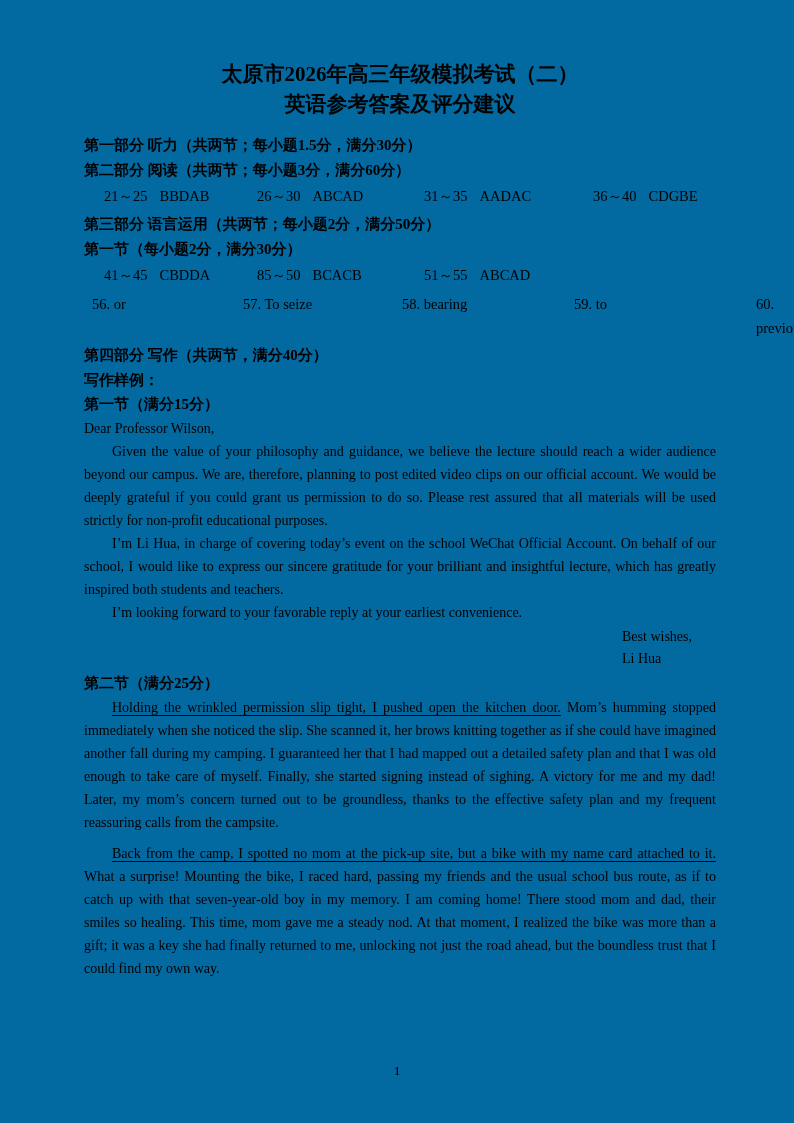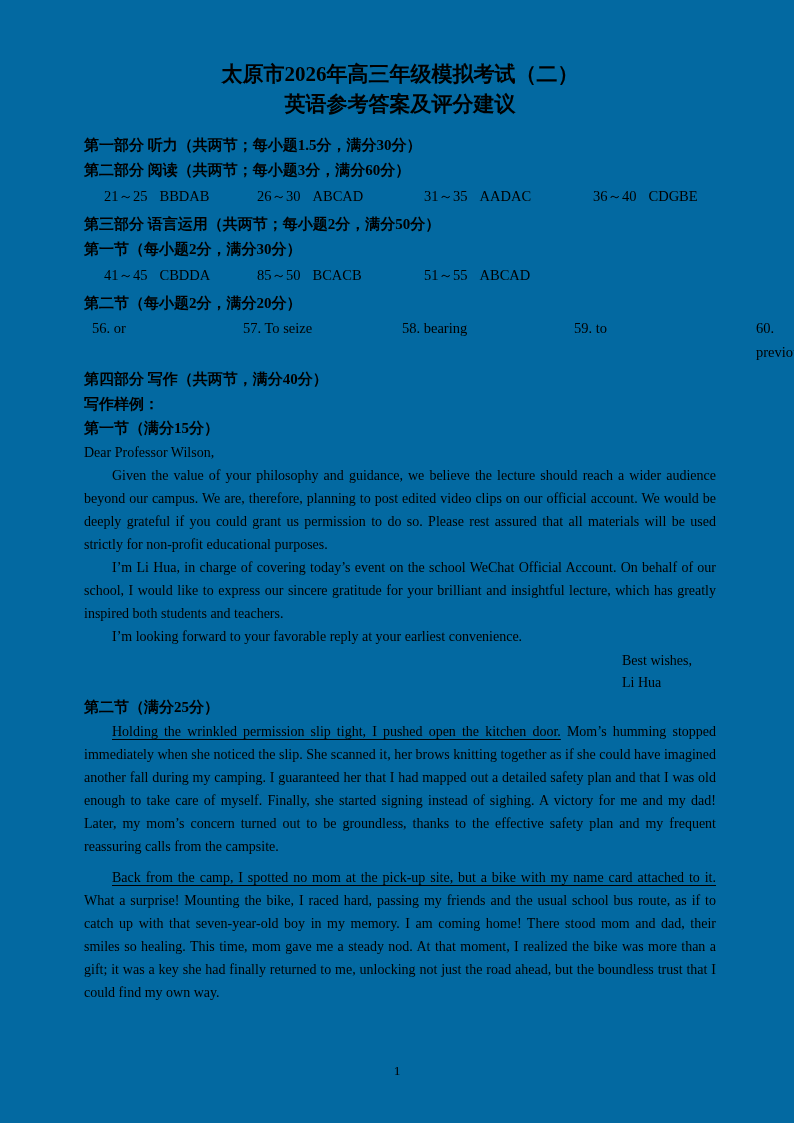--- a/index.html
+++ b/index.html
@@ -113,21 +113,20 @@
   </div>
 
   <div class="sec-heading">第三部分 语言运用（共两节；每小题2分，满分50分）</div>
   <div class="sub-heading">第一节（每小题2分，满分30分）</div>
   <div class="answer-row">
     <div class="ans"><span class="rng">41～45</span><span class="ltr">CBDDA</span></div>
     <div class="ans"><span class="rng">85～50</span><span class="ltr">BCACB</span></div>
     <div class="ans"><span class="rng">51～55</span><span class="ltr">ABCAD</span></div>
     <div class="ans"></div>
   </div>
-  <div class="sub-heading">第二节（每小题2分，满分20分）</div>
   <div class="fill-row">
     <div class="fill">56. or</div>
     <div class="fill">57. To seize</div>
     <div class="fill">58. bearing</div>
     <div class="fill">59. to</div>
     <div class="fill">60. previously</div>
   </div>
 
   <div class="sec-heading">第四部分 写作（共两节，满分40分）</div>
   <div class="sub-heading">写作样例：</div>

